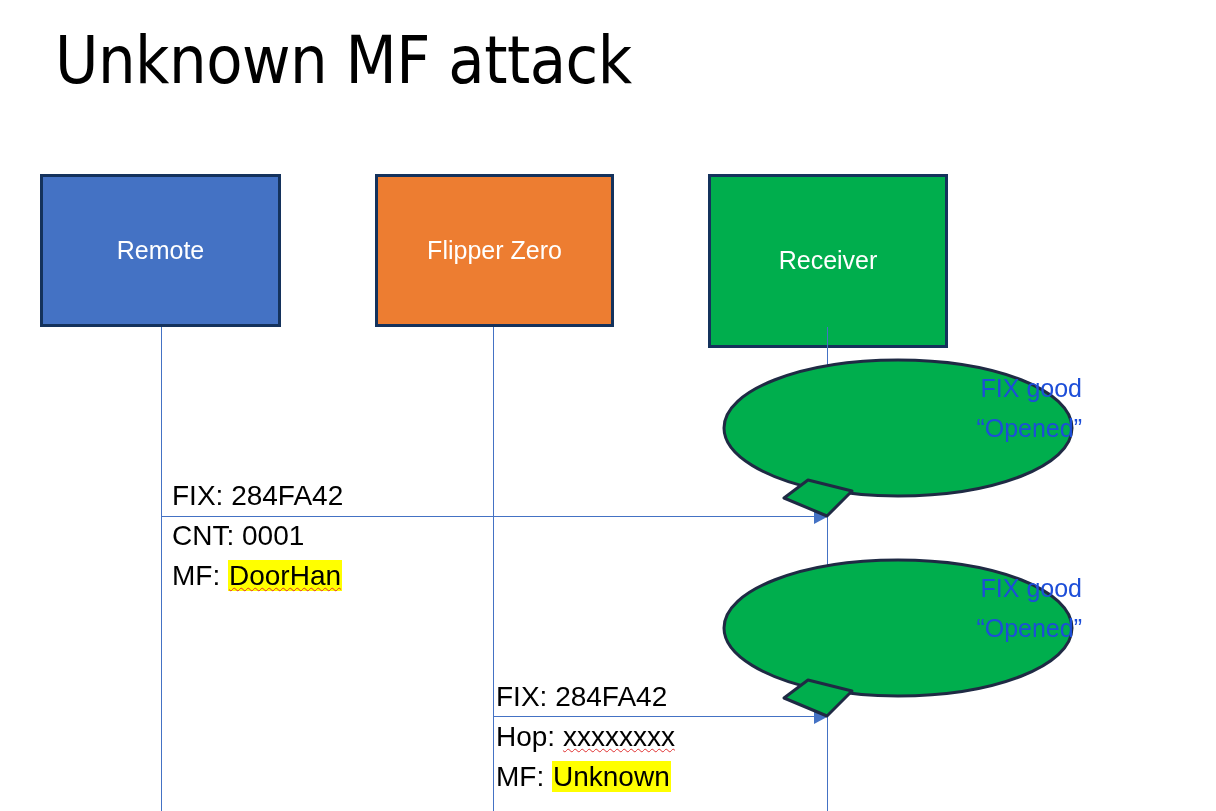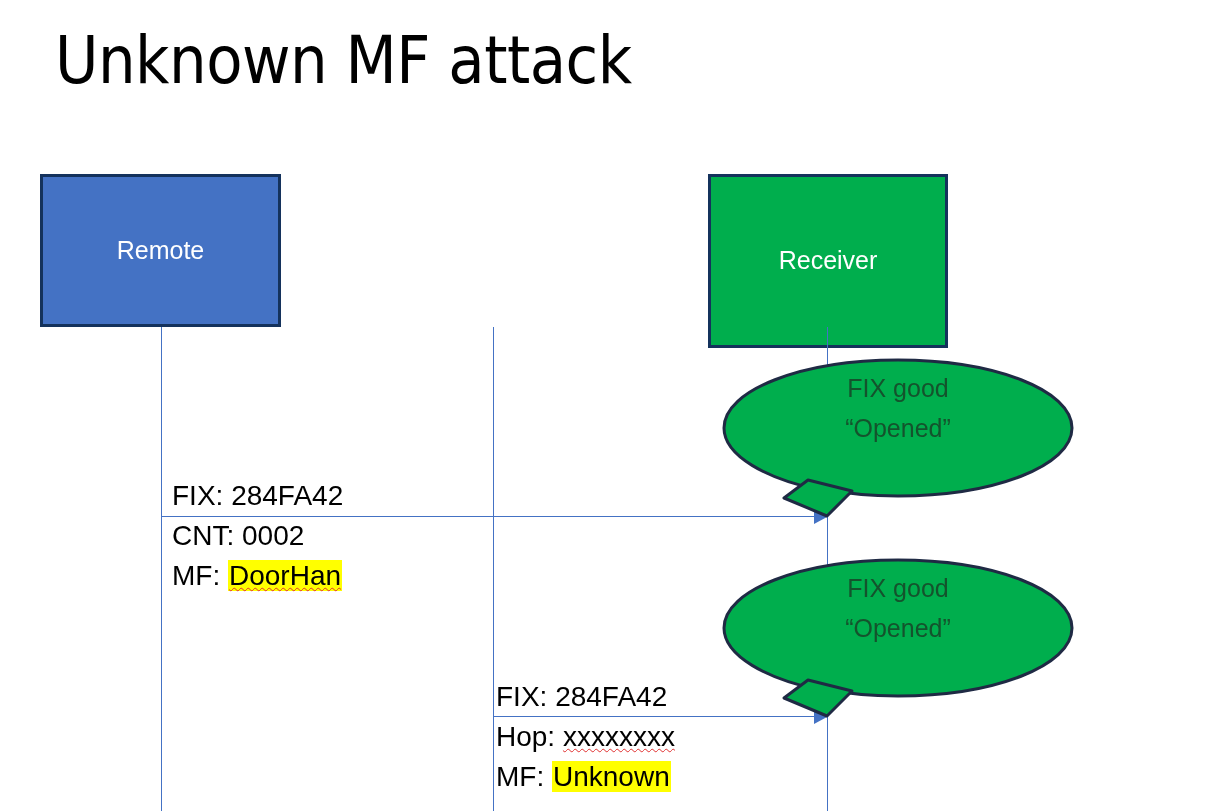--- a/index.html
+++ b/index.html
@@ -107,64 +107,67 @@
     margin-top: 36px;
   }
 
   
   .bubble {
     position: absolute;
   }
   .bubble svg { display: block; }
   .bubble-text {
     position: absolute;
-    left: 0;
+    left: 8px;
     width: 100%;
-    text-align: center;
-    color: #14532d;
+    text-align: right;
+    color: #1d4ed8;
     font-size: 25px;
     line-height: 40px;
     font-family: "Liberation Sans", sans-serif;
     pointer-events: none;
   }
   #bubble-1 { left: 722px; top: 358px; width: 352px; height: 162px; }
   #bubble-2 { left: 722px; top: 558px; width: 352px; height: 162px; }
   #bubble-1 .bubble-text { top: 10px; }
   #bubble-2 .bubble-text { top: 10px; }
 </style>
 </head>
 <body>
 
 <div id="slide">
 
   <div id="title">Unknown MF attack</div>
 
   <div class="actor-box" id="box-remote">
     <span class="actor-label">Remote</span>
   </div>
+  <div class="actor-box" id="box-flipper">
+    <span class="actor-label">Flipper Zero</span>
+  </div>
   <div class="actor-box" id="box-receiver">
     <span class="actor-label">Receiver</span>
   </div>
 
   <div class="lifeline" id="lifeline-remote"></div>
   <div class="lifeline" id="lifeline-flipper"></div>
   <div class="lifeline" id="lifeline-receiver"></div>
 
   <div class="msg-arrow" id="arrow-1"></div>
   <div class="arrow-head" id="arrow-head-1"></div>
 
   <div class="msg-arrow" id="arrow-2"></div>
   <div class="arrow-head" id="arrow-head-2"></div>
 
   <div class="msg-label" id="msg-1">
     <div>
       <span>FIX: </span><span>284FA42</span>
     </div>
     <div>
-      <span>CNT: </span><span>0002</span>
+      <span>CNT: </span><span>0001</span>
     </div>
     <div>
       <span>MF: </span><span class="hl squiggle">DoorHan</span>
     </div>
   </div>
 
   <div class="msg-label" id="msg-2">
     <div>
       <span>FIX: </span><span>284FA42</span>
     </div>

